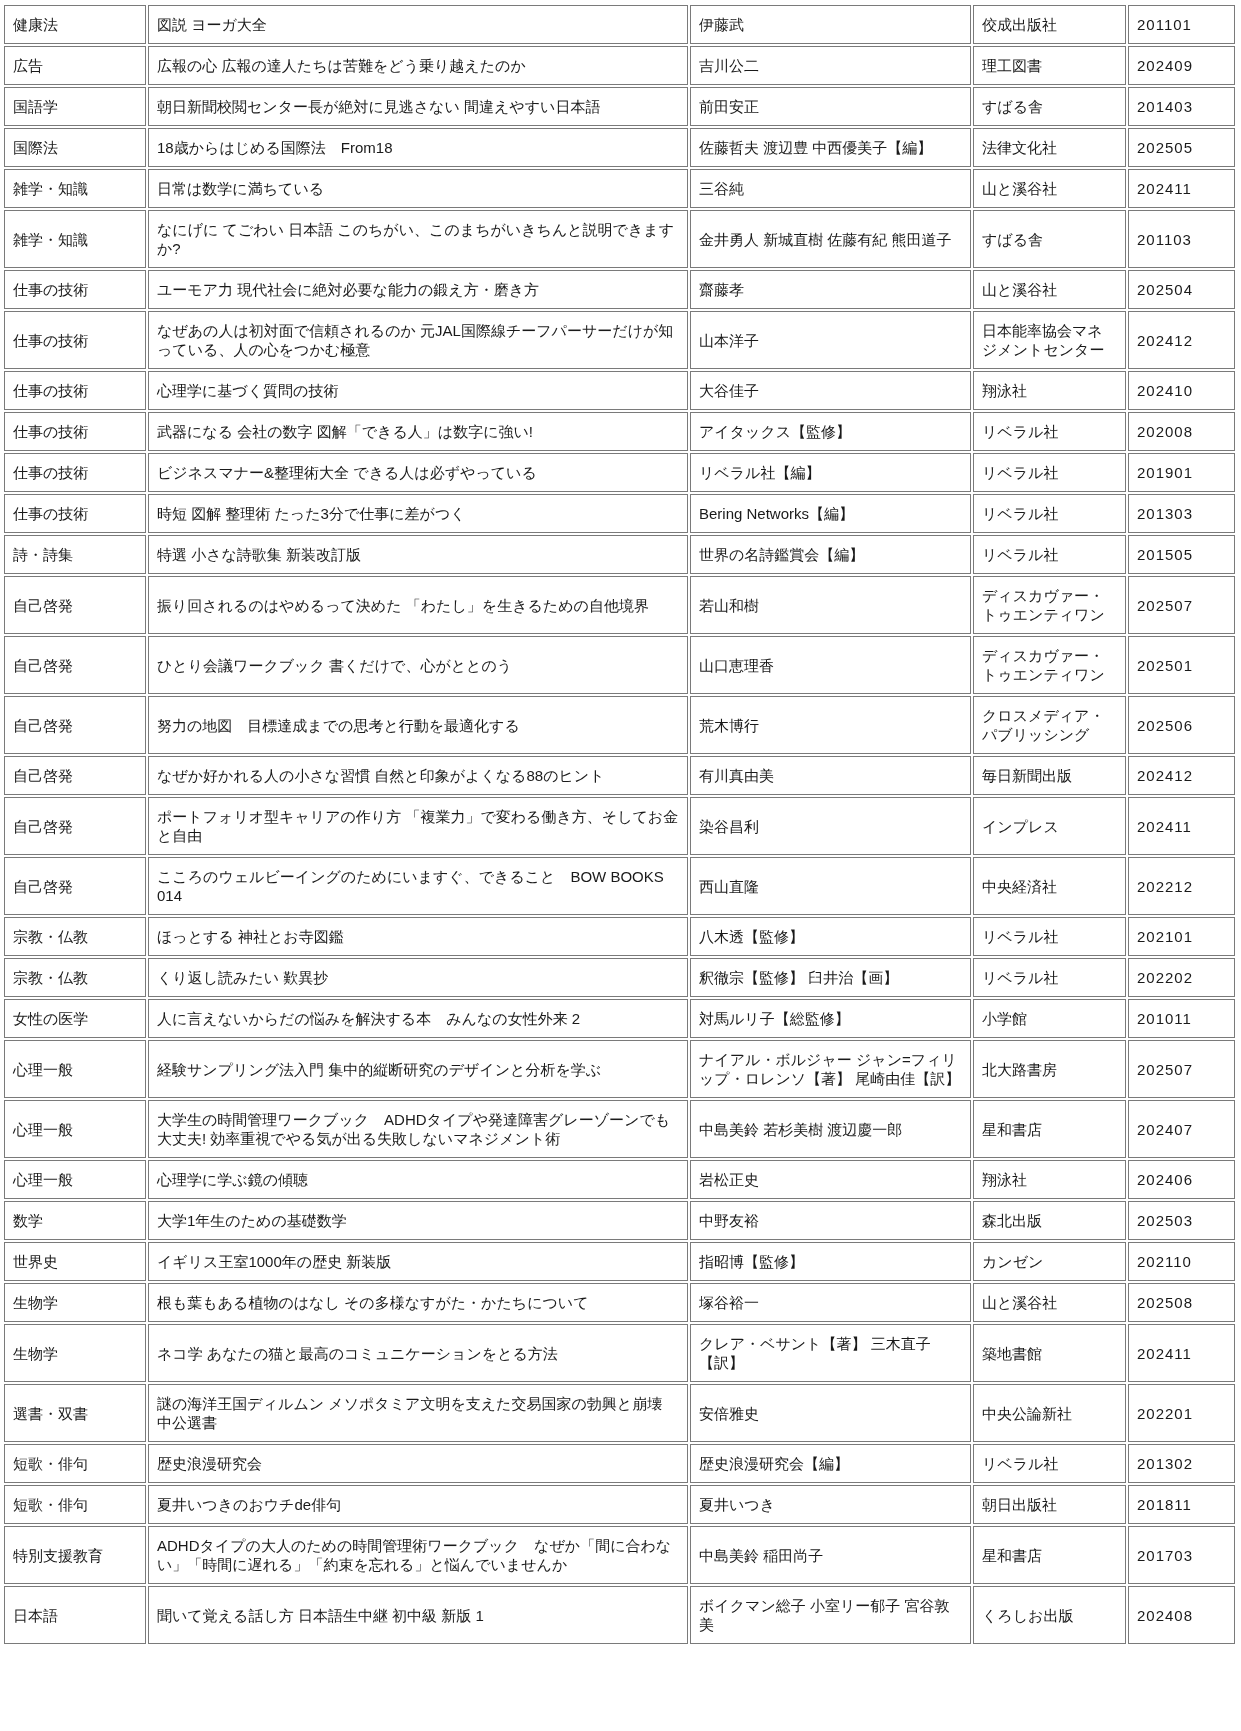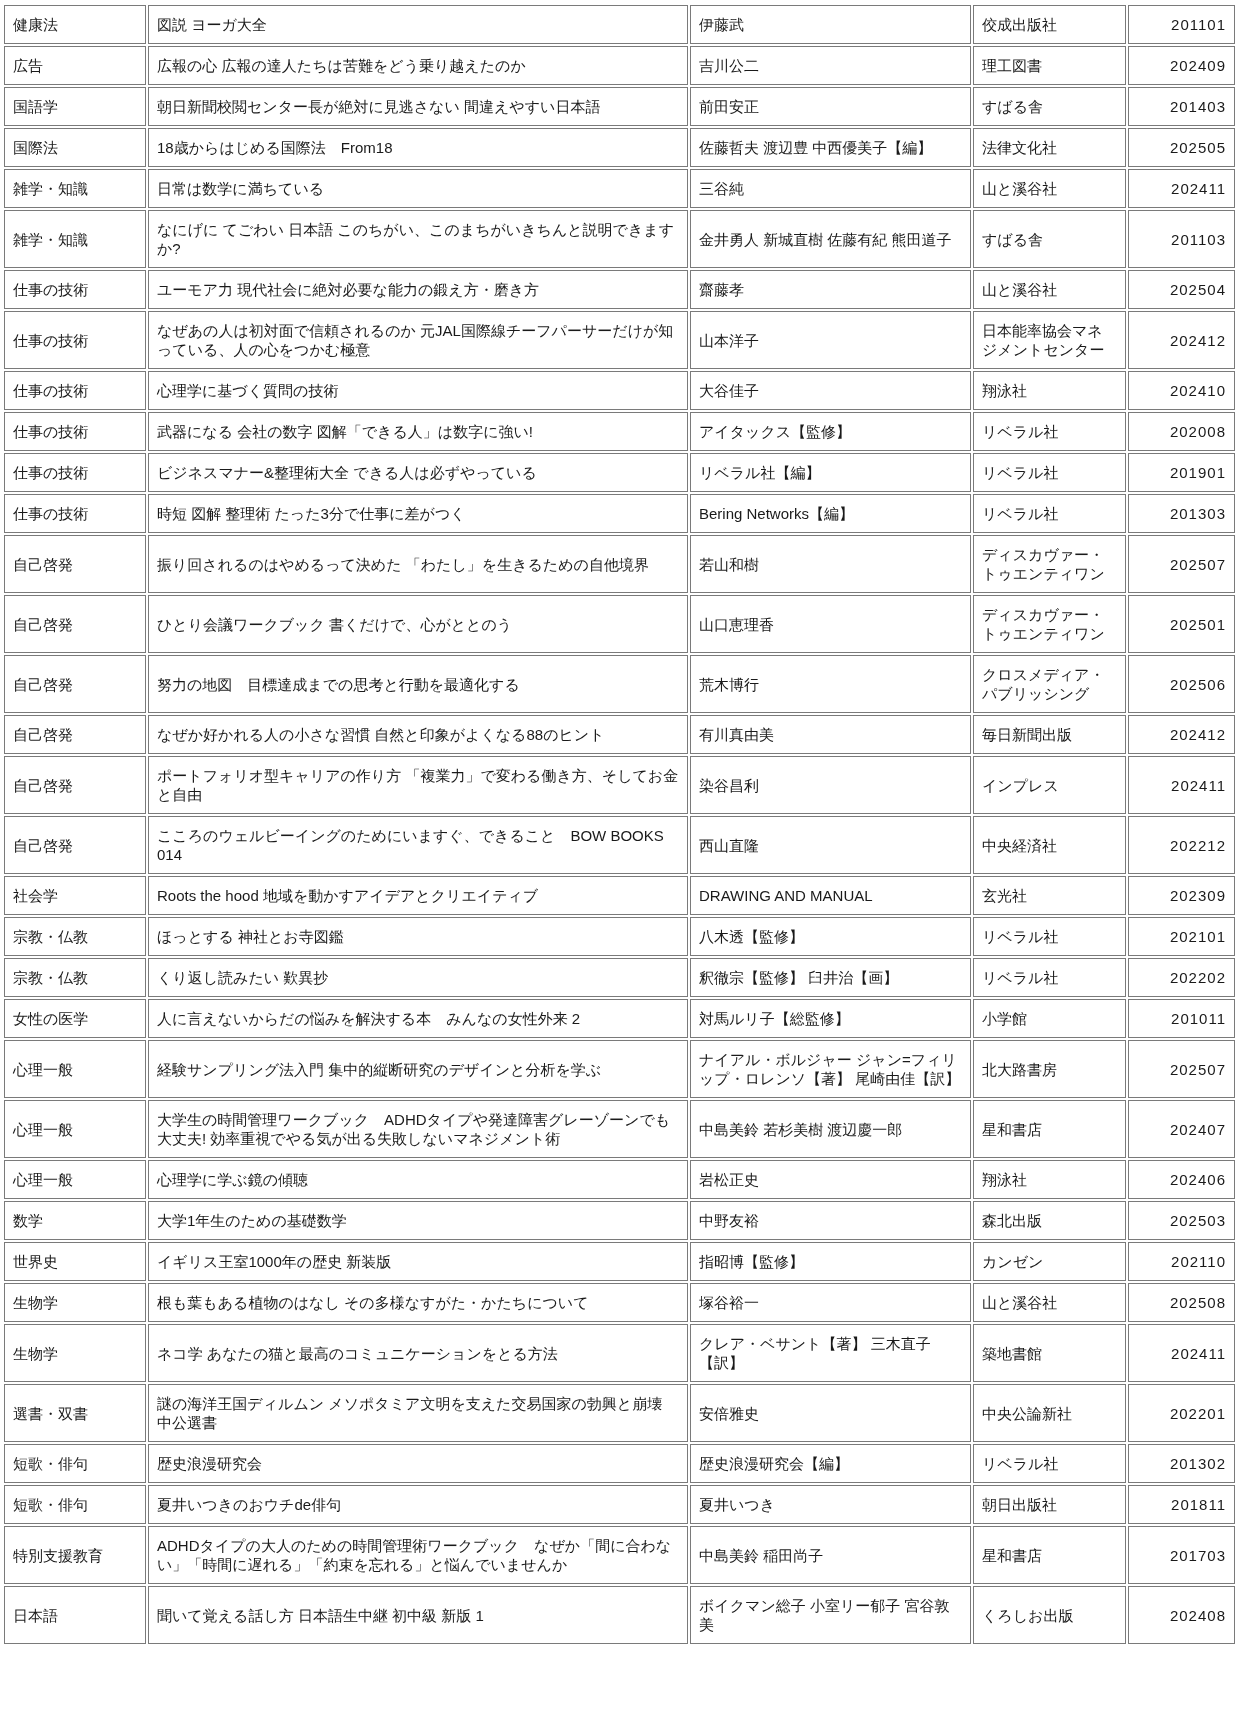--- a/index.html
+++ b/index.html
@@ -26,21 +26,21 @@
     vertical-align: middle;
     overflow: hidden;
     word-break: break-word;
     background: #ffffff;
   }
   td.col-category { }
   td.col-title { }
   td.col-author { }
   td.col-publisher { }
   td.col-date {
-    text-align: right;
+    text-align: left;
     font-size: 16px;
     letter-spacing: 1px;
   }
 </style>
 </head>
 <body>
 
 <table class="books">
   <colgroup>
     <col style="width:142px">
@@ -128,20 +128,27 @@
         <td class="col-date">201901</td>
       </tr>
       <tr>
         <td class="col-category">仕事の技術</td>
         <td class="col-title">時短 図解 整理術 たった3分で仕事に差がつく</td>
         <td class="col-author">Bering Networks【編】</td>
         <td class="col-publisher">リベラル社</td>
         <td class="col-date">201303</td>
       </tr>
       <tr>
+        <td class="col-category">詩・詩集</td>
+        <td class="col-title">特選 小さな詩歌集 新装改訂版</td>
+        <td class="col-author">世界の名詩鑑賞会【編】</td>
+        <td class="col-publisher">リベラル社</td>
+        <td class="col-date">201505</td>
+      </tr>
+      <tr>
         <td class="col-category">自己啓発</td>
         <td class="col-title">振り回されるのはやめるって決めた 「わたし」を生きるための自他境界</td>
         <td class="col-author">若山和樹</td>
         <td class="col-publisher">ディスカヴァー・トゥエンティワン</td>
         <td class="col-date">202507</td>
       </tr>
       <tr>
         <td class="col-category">自己啓発</td>
         <td class="col-title">ひとり会議ワークブック 書くだけで、心がととのう</td>
         <td class="col-author">山口恵理香</td>
@@ -168,27 +175,20 @@
         <td class="col-author">染谷昌利</td>
         <td class="col-publisher">インプレス</td>
         <td class="col-date">202411</td>
       </tr>
       <tr>
         <td class="col-category">自己啓発</td>
         <td class="col-title">こころのウェルビーイングのためにいますぐ、できること　BOW BOOKS 014</td>
         <td class="col-author">西山直隆</td>
         <td class="col-publisher">中央経済社</td>
         <td class="col-date">202212</td>
-      </tr>
-      <tr>
-        <td class="col-category">社会学</td>
-        <td class="col-title">Roots the hood 地域を動かすアイデアとクリエイティブ</td>
-        <td class="col-author">DRAWING AND MANUAL</td>
-        <td class="col-publisher">玄光社</td>
-        <td class="col-date">202309</td>
       </tr>
       <tr>
         <td class="col-category">宗教・仏教</td>
         <td class="col-title">ほっとする 神社とお寺図鑑</td>
         <td class="col-author">八木透【監修】</td>
         <td class="col-publisher">リベラル社</td>
         <td class="col-date">202101</td>
       </tr>
       <tr>
         <td class="col-category">宗教・仏教</td>

